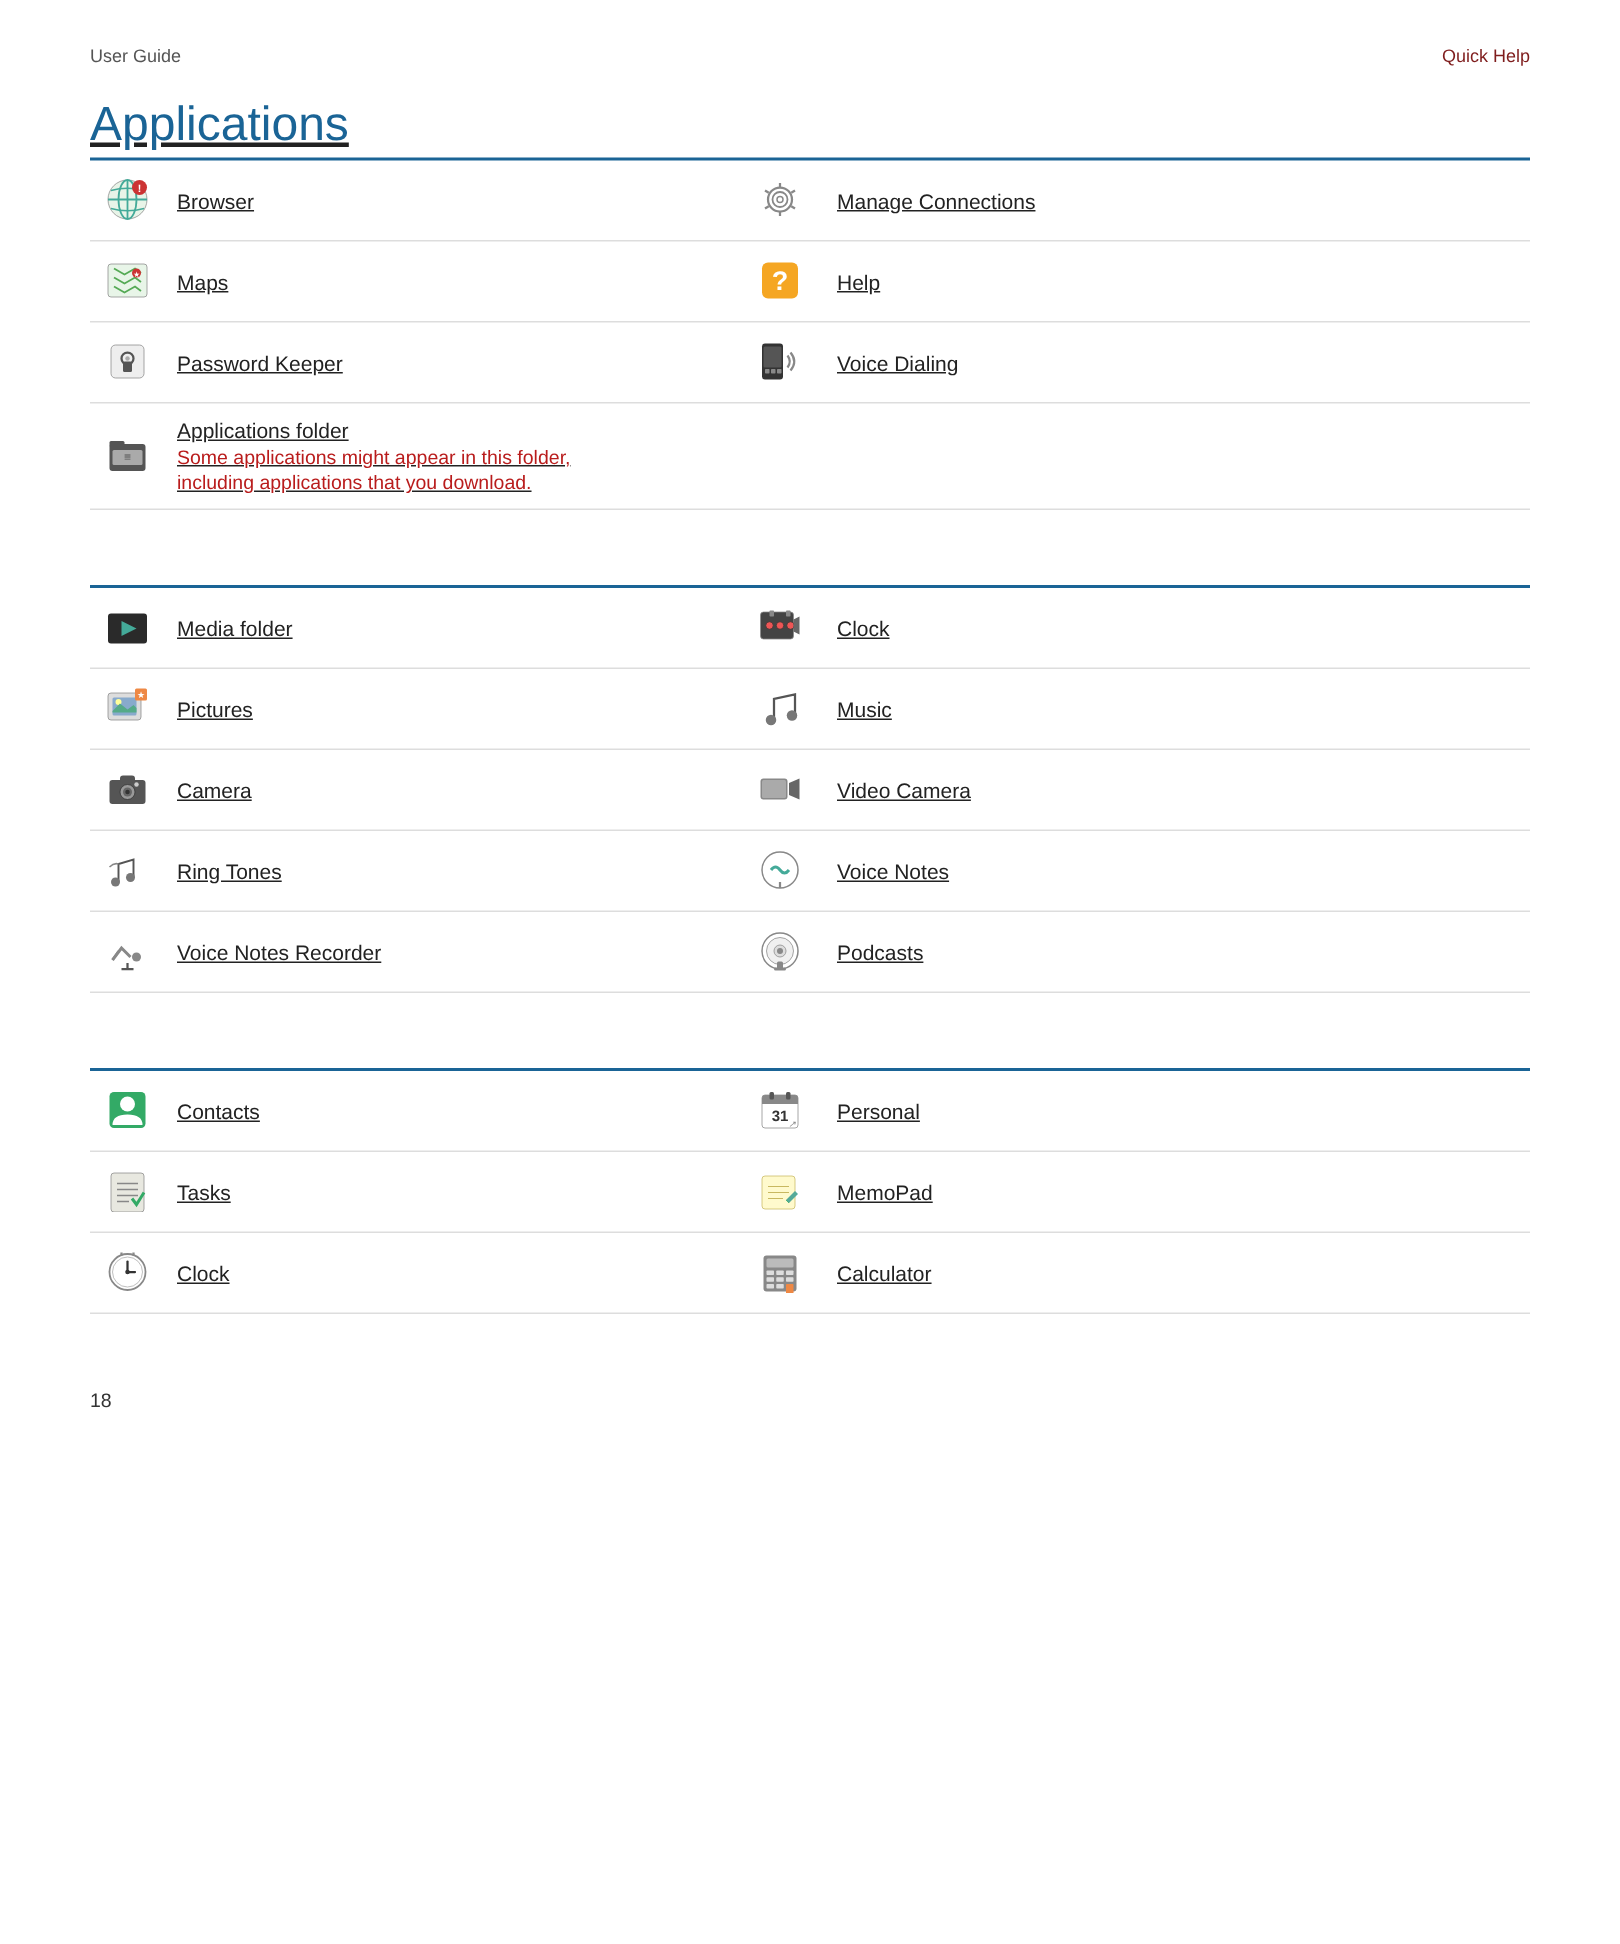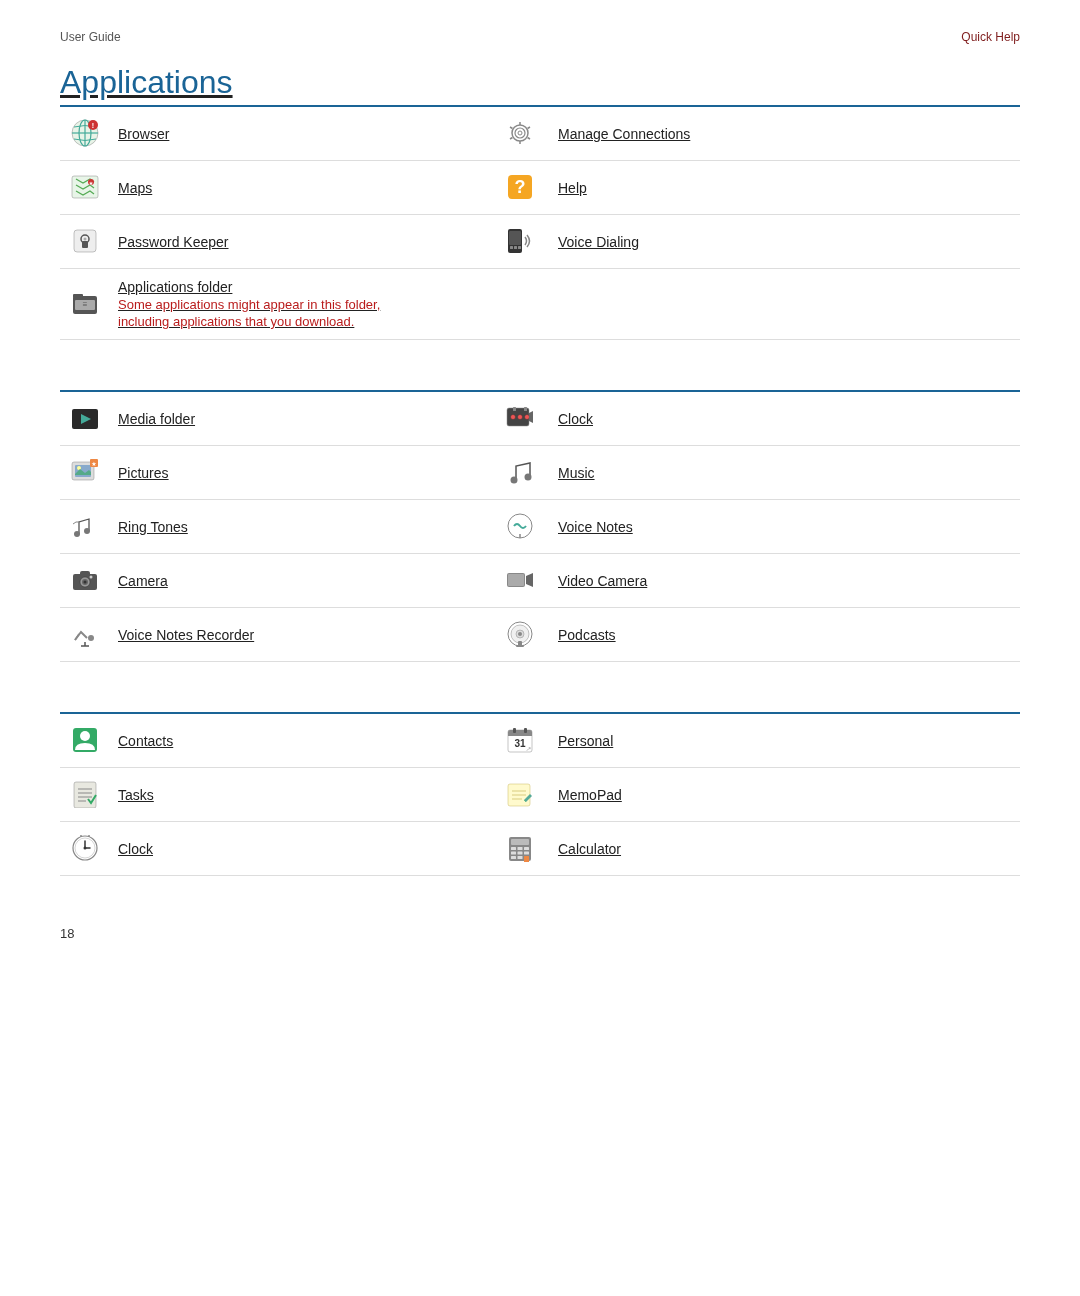--- a/index.html
+++ b/index.html
@@ -302,48 +302,20 @@
         </td>
         <td class="label-cell2">
           <span>Music</span>
         </td>
       </tr>
 
       <tr>
         <td class="icon-cell">
           <span class="icon">
             <svg viewBox="0 0 28 28" xmlns="http://www.w3.org/2000/svg">
-              <path d="M8,22 L8,10 L18,7 L18,19" fill="none" stroke="#555" stroke-width="1.3"></path>
-              <circle cx="6" cy="22" r="3" fill="#777"></circle>
-              <circle cx="16" cy="19" r="3" fill="#777"></circle>
-              <path d="M2,12 Q5,9 8,10" fill="none" stroke="#888" stroke-width="1"></path>
-            </svg>
-          </span>
-        </td>
-        <td class="label-cell">
-          <span>Ring Tones</span>
-        </td>
-        <td class="icon-cell2">
-          <span class="icon">
-            <svg viewBox="0 0 28 28" xmlns="http://www.w3.org/2000/svg">
-              <circle cx="14" cy="14" r="12" fill="#fff" stroke="#888" stroke-width="1"></circle>
-              <path d="M8,14 Q11,10 14,14 Q17,18 20,14" fill="none" stroke="#4a9" stroke-width="2"></path>
-              <line x1="14" y1="22" x2="14" y2="26" stroke="#888" stroke-width="1.5"></line>
-            </svg>
-          </span>
-        </td>
-        <td class="label-cell2">
-          <span>Voice Notes</span>
-        </td>
-      </tr>
-
-      <tr>
-        <td class="icon-cell">
-          <span class="icon">
-            <svg viewBox="0 0 28 28" xmlns="http://www.w3.org/2000/svg">
               <rect x="2" y="8" width="24" height="16" rx="2" fill="#555"></rect>
               <rect x="9" y="5" width="10" height="5" rx="2" fill="#555"></rect>
               <circle cx="14" cy="16" r="5" fill="#999" stroke="#333" stroke-width="0.5"></circle>
               <circle cx="14" cy="16" r="3" fill="#666"></circle>
               <circle cx="14" cy="16" r="1.5" fill="#333"></circle>
               <circle cx="20" cy="11" r="1.5" fill="#ccc"></circle>
             </svg>
           </span>
         </td>
         <td class="label-cell">
@@ -353,20 +325,48 @@
           <span class="icon">
             <svg viewBox="0 0 28 28" xmlns="http://www.w3.org/2000/svg">
               <rect x="1" y="7" width="18" height="14" rx="2" fill="#888"></rect>
               <polygon points="20,10 27,7 27,21 20,18" fill="#666"></polygon>
               <rect x="2" y="8" width="16" height="12" rx="1" fill="#aaa"></rect>
             </svg>
           </span>
         </td>
         <td class="label-cell2">
           <span>Video Camera</span>
+        </td>
+      </tr>
+
+      <tr>
+        <td class="icon-cell">
+          <span class="icon">
+            <svg viewBox="0 0 28 28" xmlns="http://www.w3.org/2000/svg">
+              <path d="M8,22 L8,10 L18,7 L18,19" fill="none" stroke="#555" stroke-width="1.3"></path>
+              <circle cx="6" cy="22" r="3" fill="#777"></circle>
+              <circle cx="16" cy="19" r="3" fill="#777"></circle>
+              <path d="M2,12 Q5,9 8,10" fill="none" stroke="#888" stroke-width="1"></path>
+            </svg>
+          </span>
+        </td>
+        <td class="label-cell">
+          <span>Ring Tones</span>
+        </td>
+        <td class="icon-cell2">
+          <span class="icon">
+            <svg viewBox="0 0 28 28" xmlns="http://www.w3.org/2000/svg">
+              <circle cx="14" cy="14" r="12" fill="#fff" stroke="#888" stroke-width="1"></circle>
+              <path d="M8,14 Q11,10 14,14 Q17,18 20,14" fill="none" stroke="#4a9" stroke-width="2"></path>
+              <line x1="14" y1="22" x2="14" y2="26" stroke="#888" stroke-width="1.5"></line>
+            </svg>
+          </span>
+        </td>
+        <td class="label-cell2">
+          <span>Voice Notes</span>
         </td>
       </tr>
 
       <tr>
         <td class="icon-cell">
           <span class="icon">
             <svg viewBox="0 0 28 28" xmlns="http://www.w3.org/2000/svg">
               <path d="M4,20 L10,12 L16,18" fill="none" stroke="#888" stroke-width="2"></path>
               <path d="M4,20 L8,14" fill="none" stroke="#888" stroke-width="1.5"></path>
               <circle cx="20" cy="18" r="3" fill="#888"></circle>

